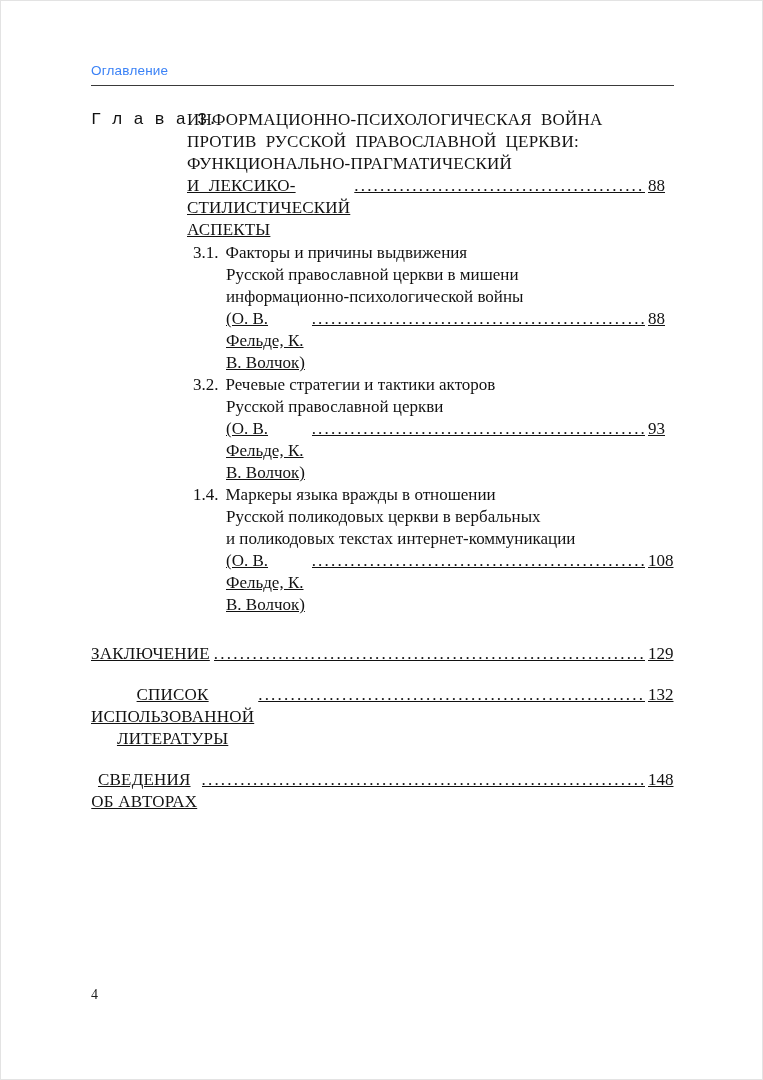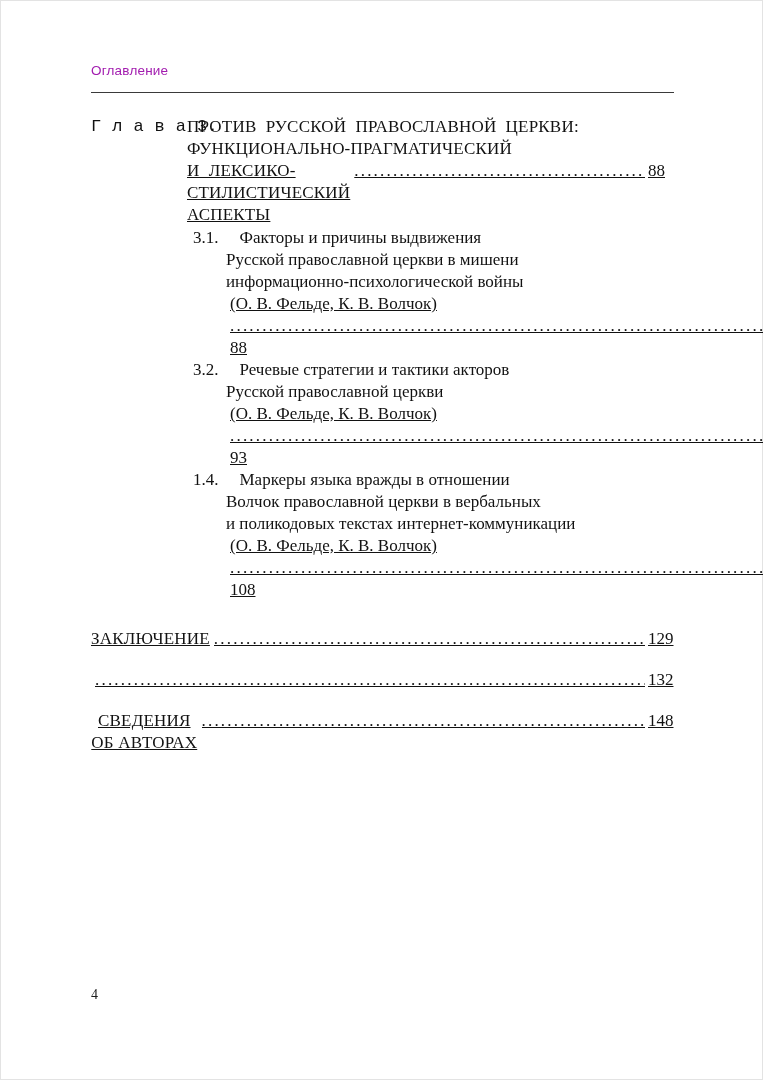--- a/index.html
+++ b/index.html
@@ -14,23 +14,23 @@
   .page {
     width: 763px; height: 1080px;
     background: #ffffff;
     border: 1px solid #e3e3e3;
     padding: 62px 88px 0 90px;
     position: relative;
   }
   .running-head {
     font-family: "Liberation Sans", sans-serif;
     font-size: 13.5px;
-    color: #a21caf;
+    color: #3b82f6;
     letter-spacing: 0.2px;
-    margin-bottom: 14px;
+    margin-bottom: 7px;
   }
   .rule {
     border: none;
     border-top: 1.4px solid #3a3a3a;
     margin: 0 0 23px 0;
   }
   .toc { font-size: 17px; line-height: 22px; }
 
   .chapter-entry { display: flex; }
   .chapter-label { width: 96px; flex: none; letter-spacing: 0.4px; white-space: nowrap; font-family: Liberation Mono, monospace; }
@@ -40,23 +40,23 @@
   .toc-row { display: flex; align-items: baseline; text-decoration: underline; }
   .leader { flex: 1 1 auto; overflow: hidden; white-space: nowrap; margin: 0 3px 0 4px; }
   .leader::after {
     content: "...................................................................................................................................";
     letter-spacing: 2.2px;
   }
   .page-num { flex: none; min-width: 26px; text-align: left; }
 
   .sections { margin-left: 102px; margin-top: 1px; }
   .section-entry .first-line { display: flex; }
-  .sec-num { flex: none; margin-right: 21px; text-align: right; }
+  .sec-num { flex: none; margin-right: 7px; text-align: right; }
   .section-entry .cont { padding-left: 33px; }
-  .section-entry .toc-row.cont { padding-left: 33px; flex-direction: column; }
+  .section-entry .toc-row.cont { padding-left: 33px; }
 
   .backmatter { margin-top: 27px; }
   .backmatter-row + .backmatter-row { margin-top: 19px; }
   .bm-title { letter-spacing: 0.2px; text-align: center; }
 
   .folio {
     position: absolute;
     left: 90px;
     bottom: 76px;
     font-size: 14px;
@@ -69,20 +69,21 @@
 <div class="page">
 
   <div class="running-head">Оглавление</div>
   <hr class="rule">
 
   <div class="toc">
 
     <div class="chapter-entry">
       <div class="chapter-label">Г л а в а  3.</div>
       <div class="chapter-title">
+        <div class="caps-line">ИНФОРМАЦИОННО-ПСИХОЛОГИЧЕСКАЯ ВОЙНА</div>
         <div class="caps-line">ПРОТИВ РУССКОЙ ПРАВОСЛАВНОЙ ЦЕРКВИ:</div>
         <div class="caps-line">ФУНКЦИОНАЛЬНО-ПРАГМАТИЧЕСКИЙ</div>
         <div class="toc-row">
           <span class="caps-line">И ЛЕКСИКО-СТИЛИСТИЧЕСКИЙ АСПЕКТЫ</span>
           <span class="leader"></span>
           <span class="page-num">88</span>
         </div>
       </div>
     </div>
 
@@ -113,40 +114,41 @@
           <span class="leader"></span>
           <span class="page-num">93</span>
         </div>
       </div>
 
       <div class="section-entry">
         <div class="first-line">
           <span class="sec-num">1.4.</span>
           <span>Маркеры языка вражды в отношении</span>
         </div>
-        <div class="cont">Волчок православной церкви в вербальных</div>
+        <div class="cont">Русской поликодовых церкви в вербальных</div>
         <div class="cont">и поликодовых текстах интернет-коммуникации</div>
         <div class="toc-row cont">
           <span>(О. В. Фельде, К. В. Волчок)</span>
           <span class="leader"></span>
           <span class="page-num">108</span>
         </div>
       </div>
 
     </div>
 
     <div class="backmatter">
 
       <div class="toc-row backmatter-row">
         <span class="bm-title">ЗАКЛЮЧЕНИЕ</span>
         <span class="leader"></span>
         <span class="page-num">129</span>
       </div>
 
       <div class="toc-row backmatter-row">
+        <span class="bm-title">СПИСОК ИСПОЛЬЗОВАННОЙ ЛИТЕРАТУРЫ</span>
         <span class="leader"></span>
         <span class="page-num">132</span>
       </div>
 
       <div class="toc-row backmatter-row">
         <span class="bm-title">СВЕДЕНИЯ ОБ АВТОРАХ</span>
         <span class="leader"></span>
         <span class="page-num">148</span>
       </div>
 

